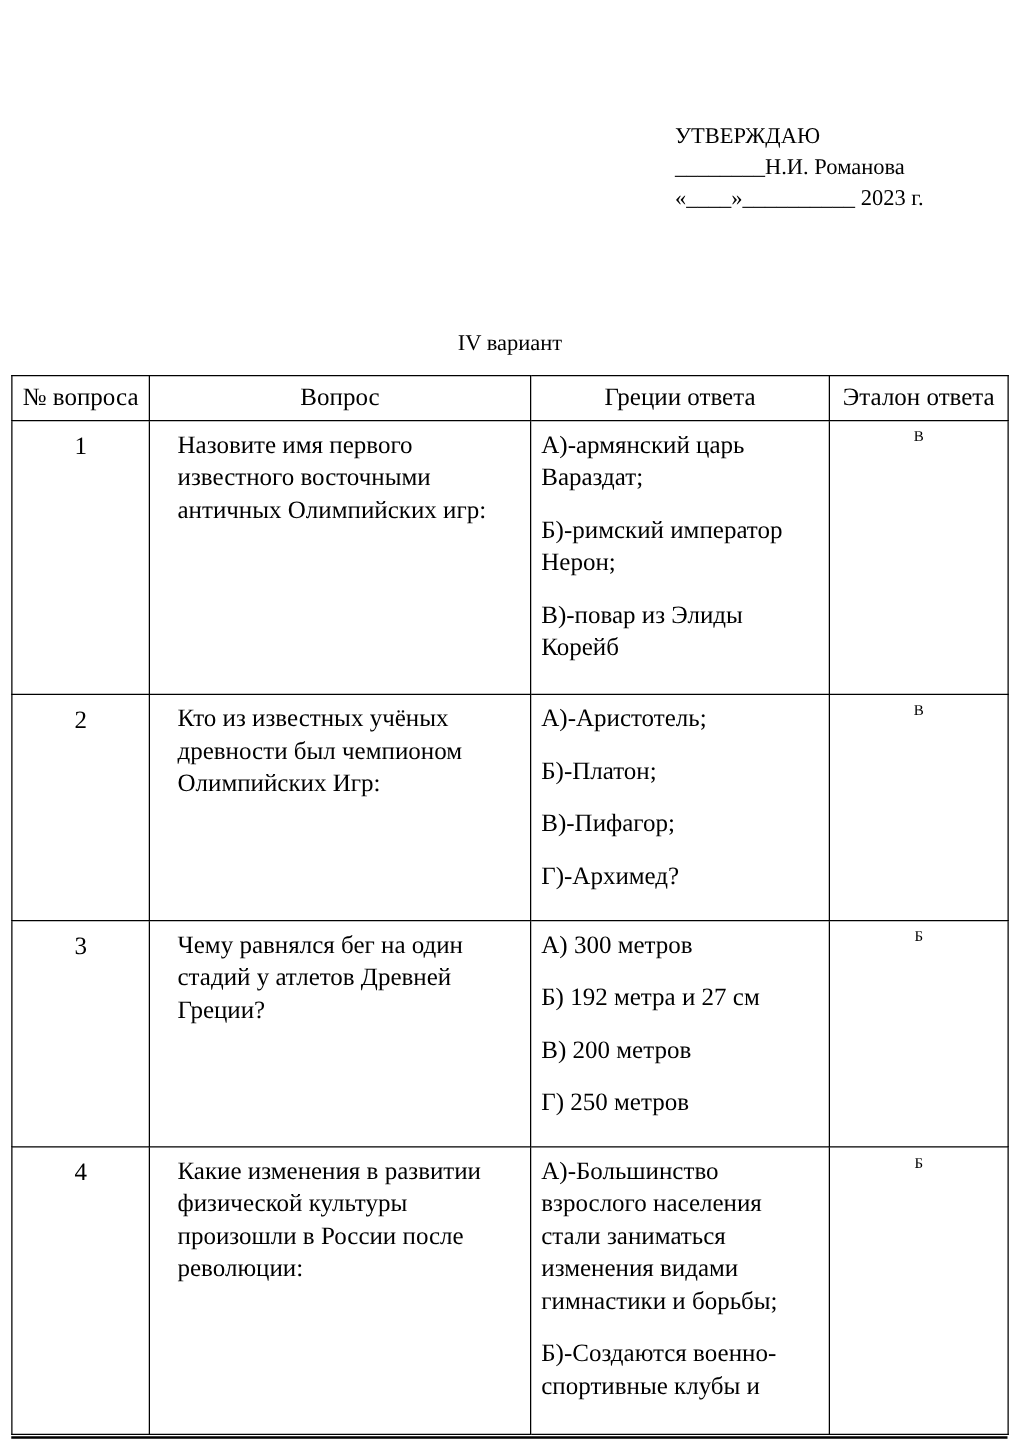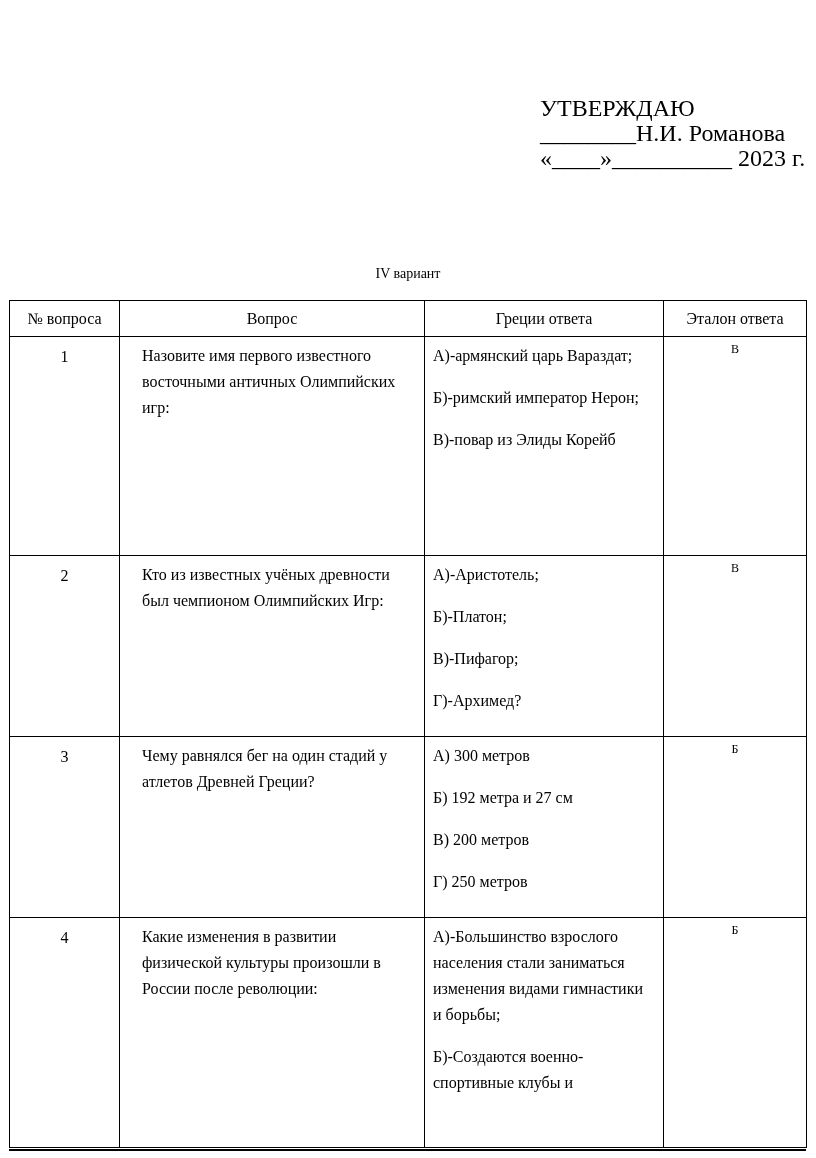--- a/index.html
+++ b/index.html
@@ -13,39 +13,39 @@
   }
   .page {
     position: relative;
     width: 816px;
     height: 1158px;
     background: #ffffff;
     overflow: hidden;
   }
   .approval {
     margin: 96px 0 0 540px;
-    font-size: 24px;
+    font-size: 18px;
     line-height: 25px;
     white-space: nowrap;
   }
   .doc-title {
     margin-top: 90px;
     text-align: center;
-    font-size: 14px;
+    font-size: 18px;
     line-height: 26px;
   }
   table.quiz {
     margin: 13px 0 0 9px;
     width: 797px;
     border-collapse: collapse;
     table-layout: fixed;
   }
   .quiz th, .quiz td {
     border: 1px solid #000000;
-    font-size: 16px;
+    font-size: 20px;
     font-weight: normal;
   }
   .quiz th {
     height: 36px;
     text-align: center;
     vertical-align: middle;
     padding: 0 4px;
   }
   .quiz td {
     vertical-align: top;

